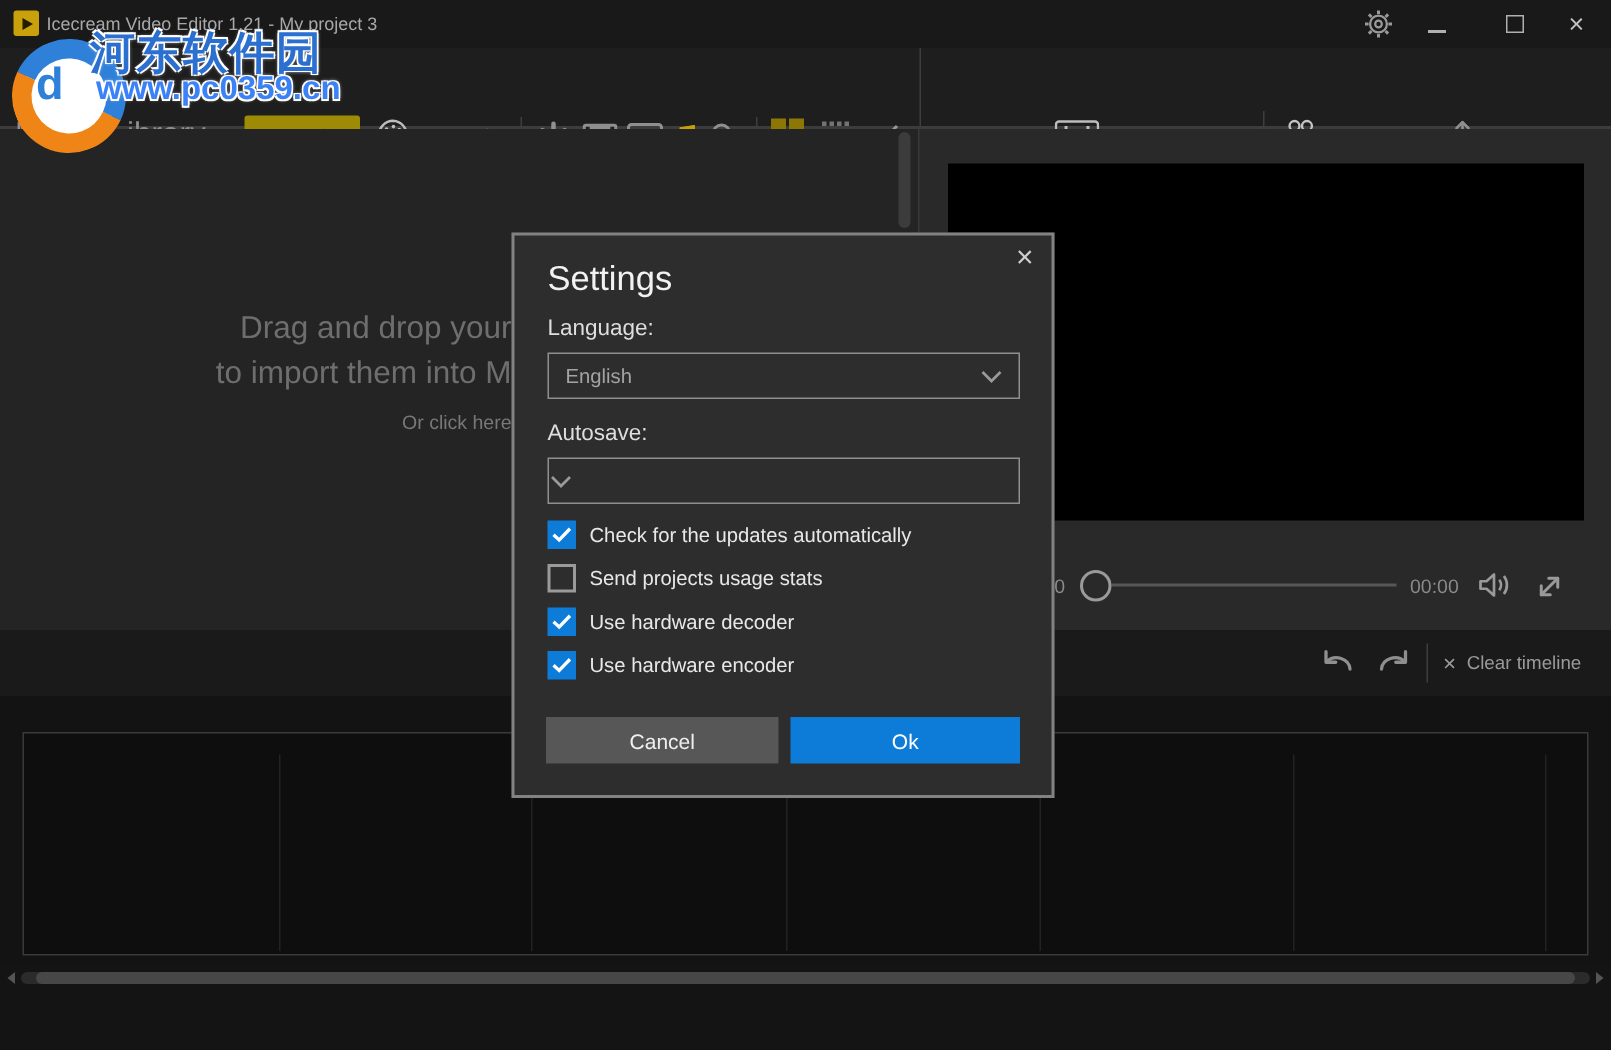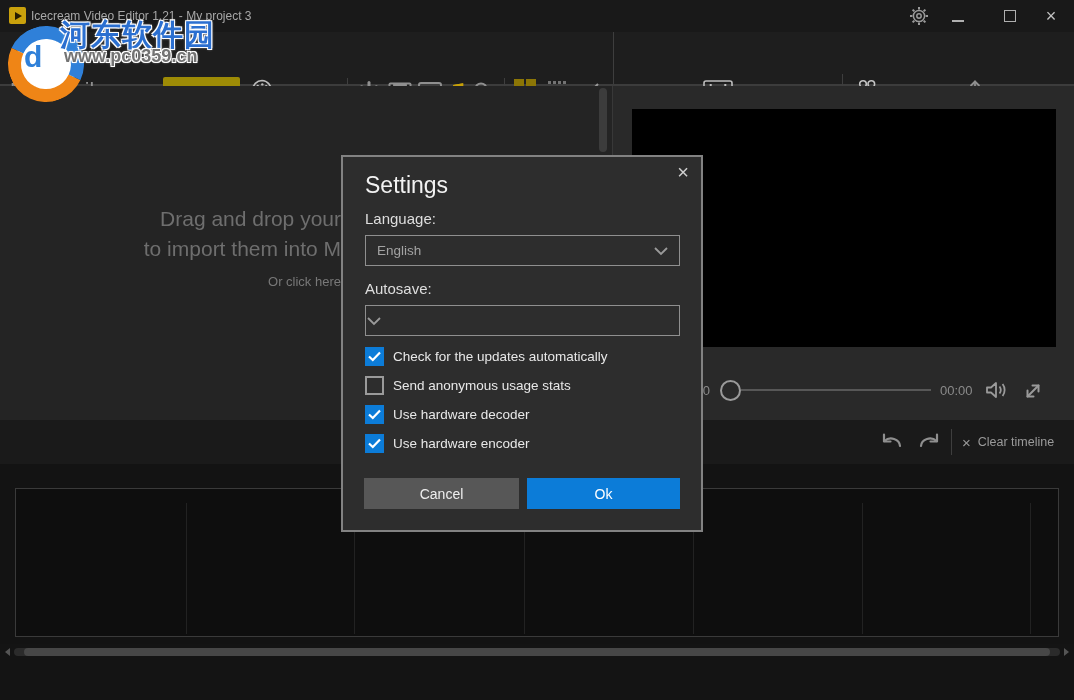--- a/index.html
+++ b/index.html
@@ -59,21 +59,21 @@
   .hsb-arrow{top:648px;width:0;height:0;border-top:4px solid transparent;border-bottom:4px solid transparent;}
   .bottom-strip{left:0;top:658px;width:1074px;height:42px;background:#141414;}
 
   
   .watermark{left:0;top:0;z-index:50;pointer-events:none;}
   .wm-ring{left:8px;top:26px;width:50px;height:50px;border-radius:50%;border:13px solid #2f80d9;
     border-left-color:#ef8516;border-bottom-color:#ef8516;transform:rotate(-20deg);background:#fff;}
   .wm-core{left:24px;top:40px;font-size:30px;font-weight:bold;color:#2f80d9;}
   .wm-name{left:60px;top:15px;font-size:30px;font-weight:bold;color:#2b6fd0;letter-spacing:1px;white-space:nowrap;
     text-shadow:1px 1px 0 #fff,-1px -1px 0 #fff,1px -1px 0 #fff,-1px 1px 0 #fff,0 0 3px #fff;}
-  .wm-url{left:64px;top:46px;font-size:18px;font-weight:bold;color:#737373;white-space:nowrap;
+  .wm-url{left:64px;top:46px;font-size:22px;font-weight:bold;color:#3b82f6;white-space:nowrap;
     text-shadow:1px 1px 0 #fff,-1px -1px 0 #fff,1px -1px 0 #fff,-1px 1px 0 #fff,0 0 3px #fff;}
 
   
   .dialog{left:341px;top:155px;width:362px;height:377px;background:#2d2d2d;border:2px solid #828282;box-sizing:border-box;z-index:100;}
   .dlg-close{right:12px;top:5px;font-size:20px;color:#cfcfcf;line-height:1;cursor:default;}
   .dlg-title{left:22px;top:15px;font-size:23px;color:#f2f2f2;}
   .dlg-label{font-size:15px;color:#dedede;}
   .dlg-select{left:22px;width:315px;height:31px;border:1px solid #8f8f8f;box-sizing:border-box;display:flex;align-items:center;}
   .dlg-select span{margin-left:11px;font-size:13.5px;color:#a3a3a3;flex:1;}
   .dlg-select svg{margin-right:10px;}
@@ -378,21 +378,21 @@
         <svg width="13" height="11" viewBox="0 0 13 11">
           <polyline points="1,5.5 4.8,9 12,1.5" fill="none" stroke="#ffffff" stroke-width="2.2"></polyline>
         </svg>
       </span>
       <span class="cb-label">Check for the updates automatically</span>
     </div>
     <div class="abs cb-row" style="top:218px;">
       <span class="checkbox unchecked">
         
       </span>
-      <span class="cb-label">Send anonymous usage stats</span>
+      <span class="cb-label">Send projects usage stats</span>
     </div>
     <div class="abs cb-row" style="top:247px;">
       <span class="checkbox checked">
         <svg width="13" height="11" viewBox="0 0 13 11">
           <polyline points="1,5.5 4.8,9 12,1.5" fill="none" stroke="#ffffff" stroke-width="2.2"></polyline>
         </svg>
       </span>
       <span class="cb-label">Use hardware decoder</span>
     </div>
     <div class="abs cb-row" style="top:276px;">

